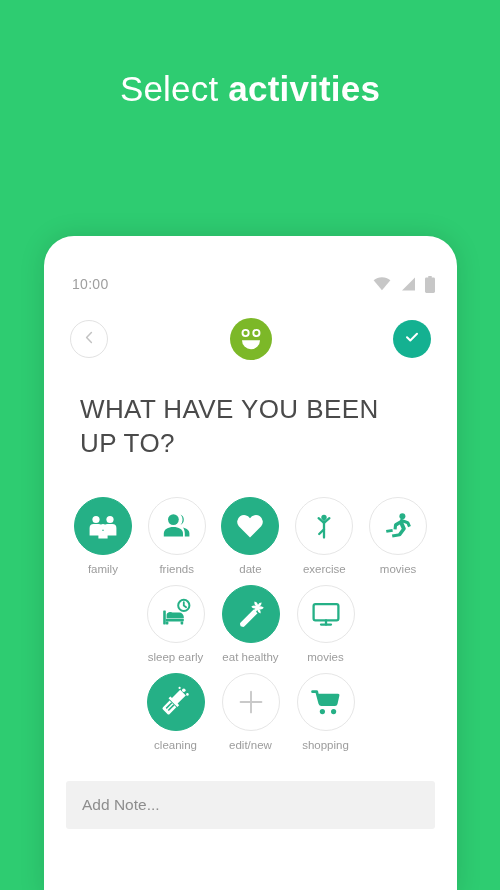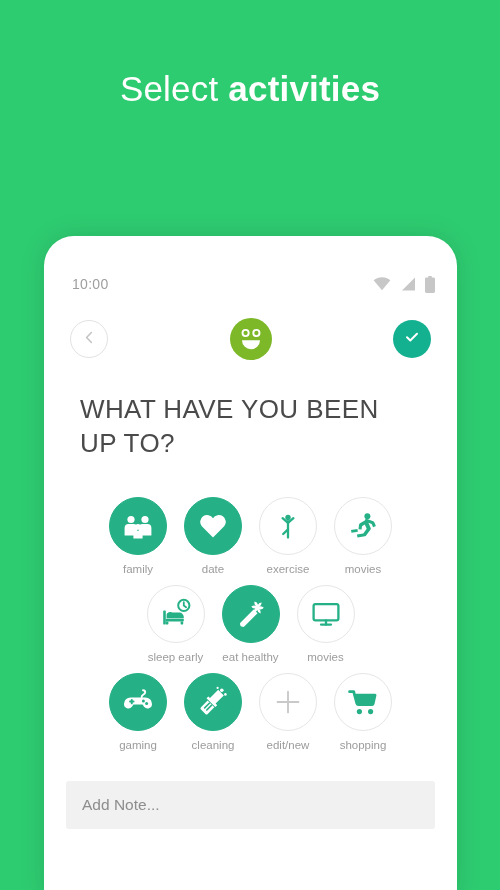--- a/index.html
+++ b/index.html
@@ -248,20 +248,33 @@
               <path d="M2.6 25.4v-7.5a4 4 0 0 1 4-4h4.8a4 4 0 0 1 4 4v7.5z"></path>
               <path d="M16.6 25.4v-7.5a4 4 0 0 1 4-4h4.8a4 4 0 0 1 4 4v7.5z"></path>
               <circle cx="16" cy="16.8" r="2.9"></circle>
               <path d="M11.4 28.6v-4.5a3.1 3.1 0 0 1 3.1-3.1h3a3.1 3.1 0 0 1 3.1 3.1v4.5z"></path>
             </svg>
           </span>
         </div>
         <div class="cell-label">family</div>
       </div>
 
+      <div class="cell">
+        <div class="bubble">
+          <span>
+            <svg width="31" height="31" viewBox="0 0 31 31" fill="#25B086">
+              <circle cx="12.4" cy="9.6" r="5.4"></circle>
+              <path d="M2.8 26.6v-3.2c0-3.9 4.3-6.3 9.6-6.3s9.6 2.4 9.6 6.3v3.2z"></path>
+              <path d="M19.5 4.6a5.6 5.6 0 0 1 0 10.2 7.3 7.3 0 0 0 0-10.2z"></path>
+              <path d="M22.1 17.6c3.8.9 6.3 3 6.3 5.8v3.2h-4.6v-3.2c0-2.3-.7-4.2-1.7-5.8z"></path>
+            </svg>
+          </span>
+        </div>
+        <div class="cell-label">friends</div>
+      </div>
 
       <div class="cell">
         <div class="bubble on">
           <span>
             <svg width="30" height="30" viewBox="0 0 30 30" fill="#ffffff">
               <path d="M15 26.5 3.8 15.3a6.9 6.9 0 1 1 11.2-8 6.9 6.9 0 1 1 11.2 8z"></path>
             </svg>
           </span>
         </div>
         <div class="cell-label">date</div>
@@ -341,35 +354,20 @@
           </span>
         </div>
         <div class="cell-label">movies</div>
       </div>
 
 
     </div>
 
     <div class="grid-row">
 
-      <div class="cell">
-        <div class="bubble on">
-          <span>
-            <svg width="32" height="32" viewBox="0 0 32 32" fill="#ffffff">
-              <path d="M8.6 11.4h14.8a6.6 6.6 0 0 1 6.6 6.6 4.4 4.4 0 0 1-7.9 2.7l-1.6-2.1H11.5l-1.6 2.1A4.4 4.4 0 0 1 2 18a6.6 6.6 0 0 1 6.6-6.6z"></path>
-              <rect x="7.1" y="14.6" width="5.4" height="1.9" rx="0.9" fill="#25B086"></rect>
-              <rect x="8.8" y="12.9" width="1.9" height="5.4" rx="0.9" fill="#25B086"></rect>
-              <circle cx="21.4" cy="15.1" r="1.5" fill="#25B086"></circle>
-              <circle cx="24.6" cy="17.4" r="1.5" fill="#25B086"></circle>
-              <path d="M19.6 11.2c0-3 3.6-2.4 3.6-5 0-1.2-1-2-2.2-2" fill="none" stroke="#ffffff" stroke-width="1.9" stroke-linecap="round"></path>
-            </svg>
-          </span>
-        </div>
-        <div class="cell-label">gaming</div>
-      </div>
 
       <div class="cell">
         <div class="bubble on">
           <span>
             <svg width="31" height="31" viewBox="0 0 31 31" fill="#ffffff">
               <path d="M20.2 3.8 12 12l-1.6-1.6-1.9 1.9 8.8 8.8 1.9-1.9-1.6-1.6 8.2-8.2z"></path>
               <path d="M9.6 14.6 3 21.2a1.6 1.6 0 0 0 0 2.3l4.4 4.4a1.6 1.6 0 0 0 2.3 0l6.6-6.6z"></path>
               <path d="M11.8 16.8 6.2 22.4" fill="none" stroke="#25B086" stroke-width="1.5"></path>
               <path d="M13.9 18.9 8.3 24.5" fill="none" stroke="#25B086" stroke-width="1.5"></path>
               <circle cx="23.8" cy="4.2" r="1.8"></circle>

